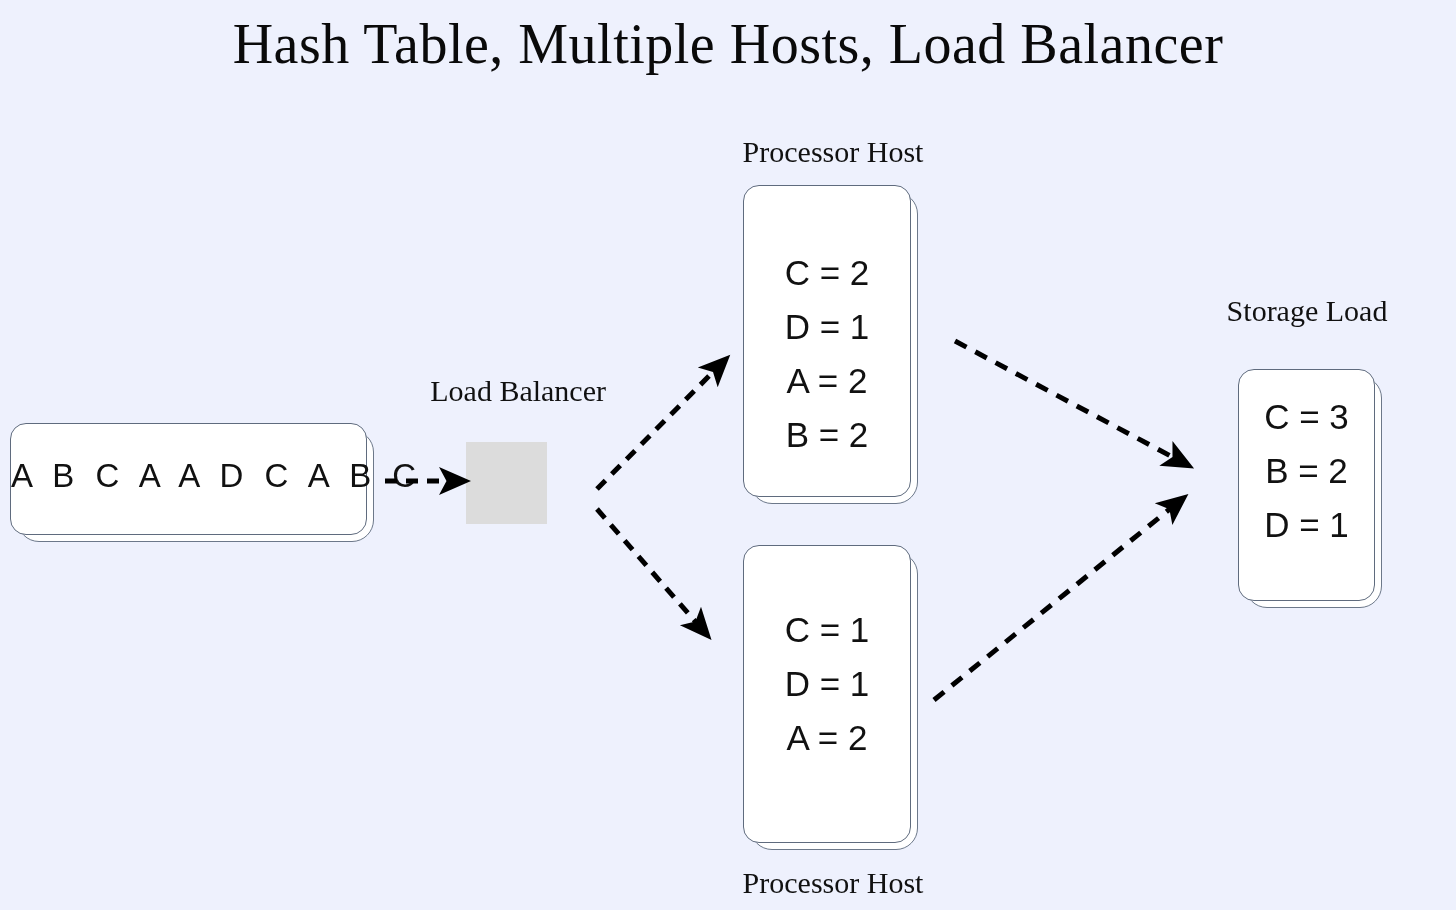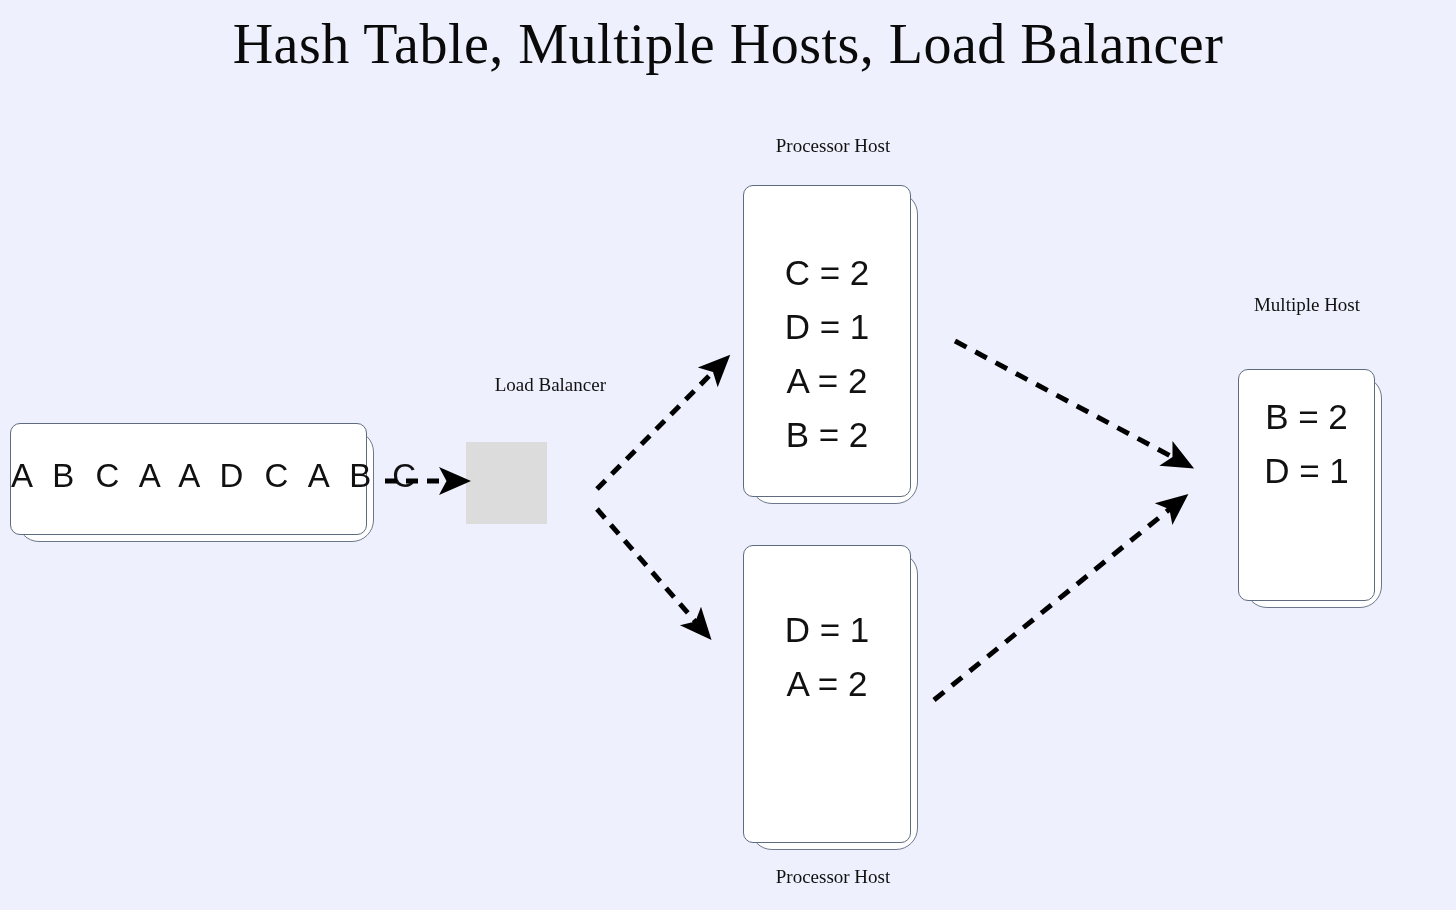--- a/index.html
+++ b/index.html
@@ -32,34 +32,34 @@
     font-weight: 400;
     color: #0a0a0a;
     letter-spacing: 0.5px;
     white-space: nowrap;
   }
 
   
   .node-caption {
     position: absolute;
     font-family: "Liberation Serif", serif;
-    font-size: 19px;
+    font-size: 30px;
     font-weight: 400;
     color: #111111;
     text-align: center;
     white-space: nowrap;
   }
 
   
   .card {
     position: absolute;
     box-sizing: border-box;
     background: #ffffff;
     border: 1.6px solid #5f6b7e;
-    border-radius: 10px;
+    border-radius: 16px;
   }
   .card-back {
     position: absolute;
     box-sizing: border-box;
     background: #ffffff;
     border: 1.6px solid #6c788a;
     border-radius: 22px;
   }
 
   .card-lines {
@@ -136,32 +136,34 @@
         <div class="kv-line">A = 2</div>
         <div class="kv-line">B = 2</div>
       </div>
     </div>
   </div>
 
   <div>
     <div class="card-back" style="left:750px; top:552px; width:168px; height:298px;"></div>
     <div class="card" style="left:743px; top:545px; width:168px; height:298px;">
       <div class="card-lines" style="top:57px;">
+        <div class="kv-line">C = 1</div>
         <div class="kv-line">D = 1</div>
         <div class="kv-line">A = 2</div>
       </div>
     </div>
     <div class="node-caption" style="left:731px; top:866px; width:204px;">Processor Host</div>
   </div>
 
   <div>
-    <div class="node-caption" style="left:1222px; top:294px; width:170px;">Multiple Host</div>
+    <div class="node-caption" style="left:1222px; top:294px; width:170px;">Storage Load</div>
     <div class="card-back" style="left:1245px; top:376px; width:137px; height:232px;"></div>
     <div class="card" style="left:1238px; top:369px; width:137px; height:232px;">
       <div class="card-lines" style="top:20px;">
+        <div class="kv-line">C = 3</div>
         <div class="kv-line">B = 2</div>
         <div class="kv-line">D = 1</div>
       </div>
     </div>
   </div>
 
   <svg id="arrows" viewBox="0 0 1456 910">
     <defs>
       <marker id="ah" markerWidth="7" markerHeight="7" refX="3.2" refY="3.2" orient="auto" markerUnits="strokeWidth">
         <path d="M0,0.4 L6.4,3.2 L0,6.0 L1.5,3.2 Z" fill="#000000"></path>

